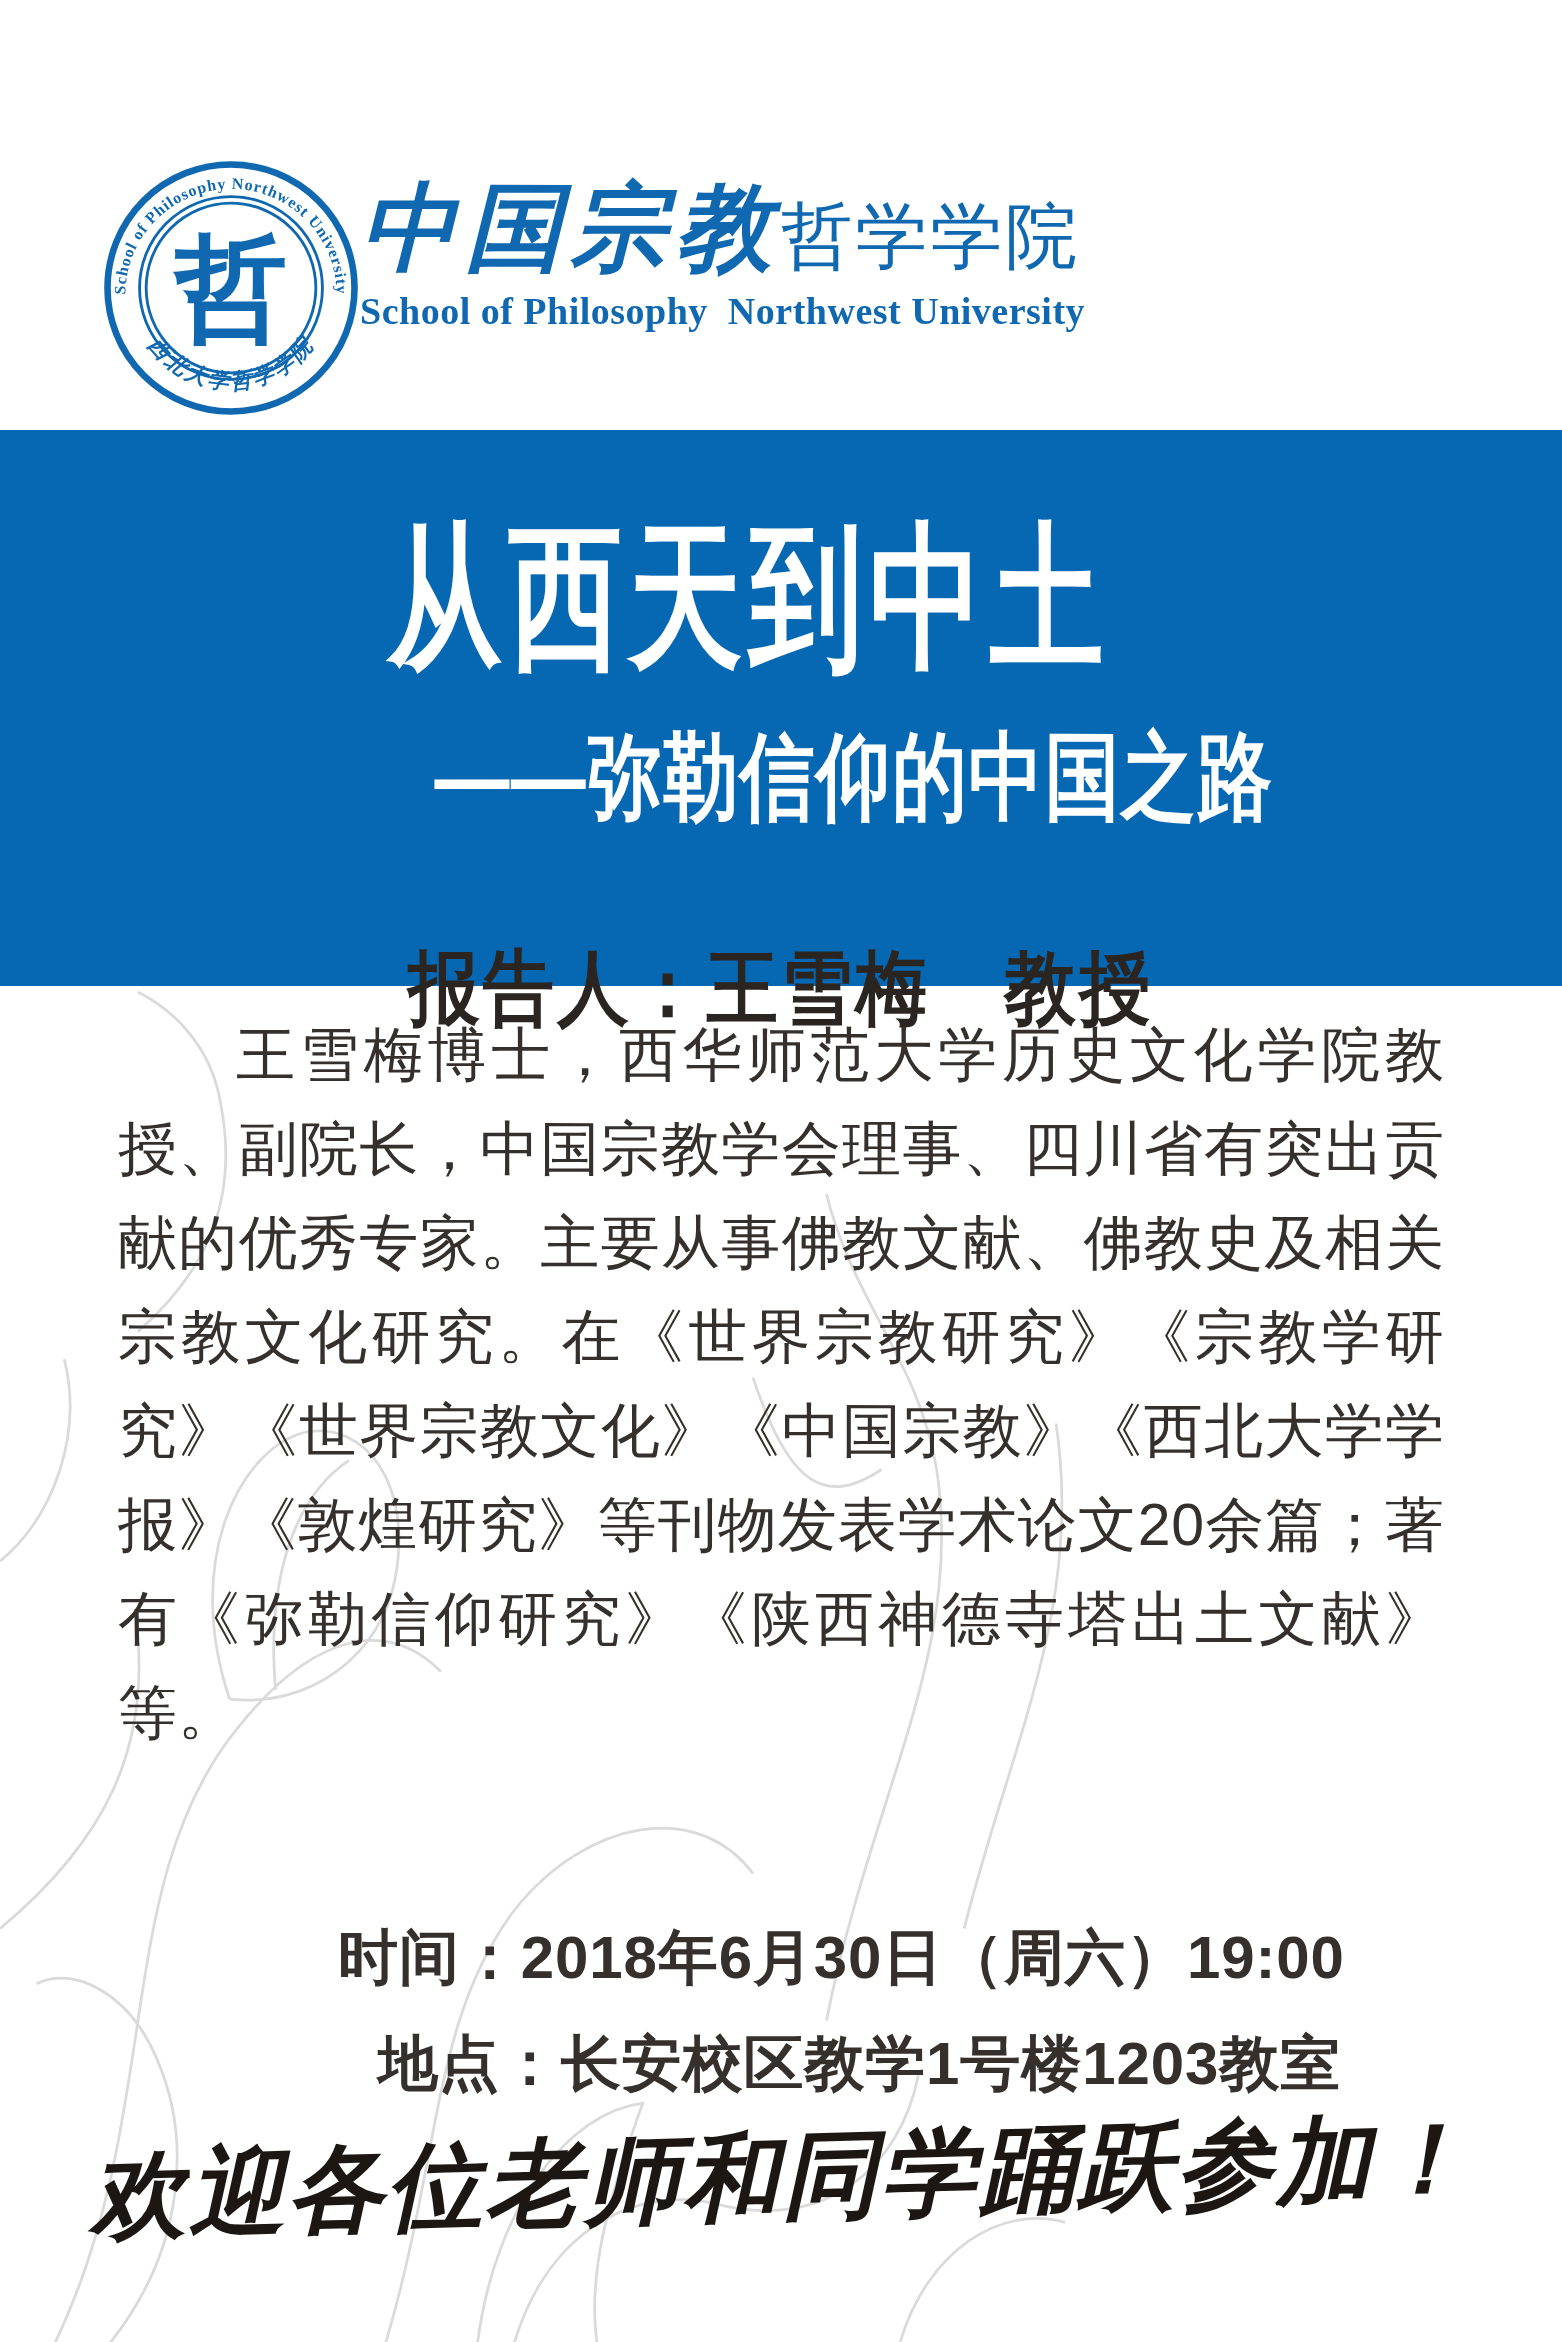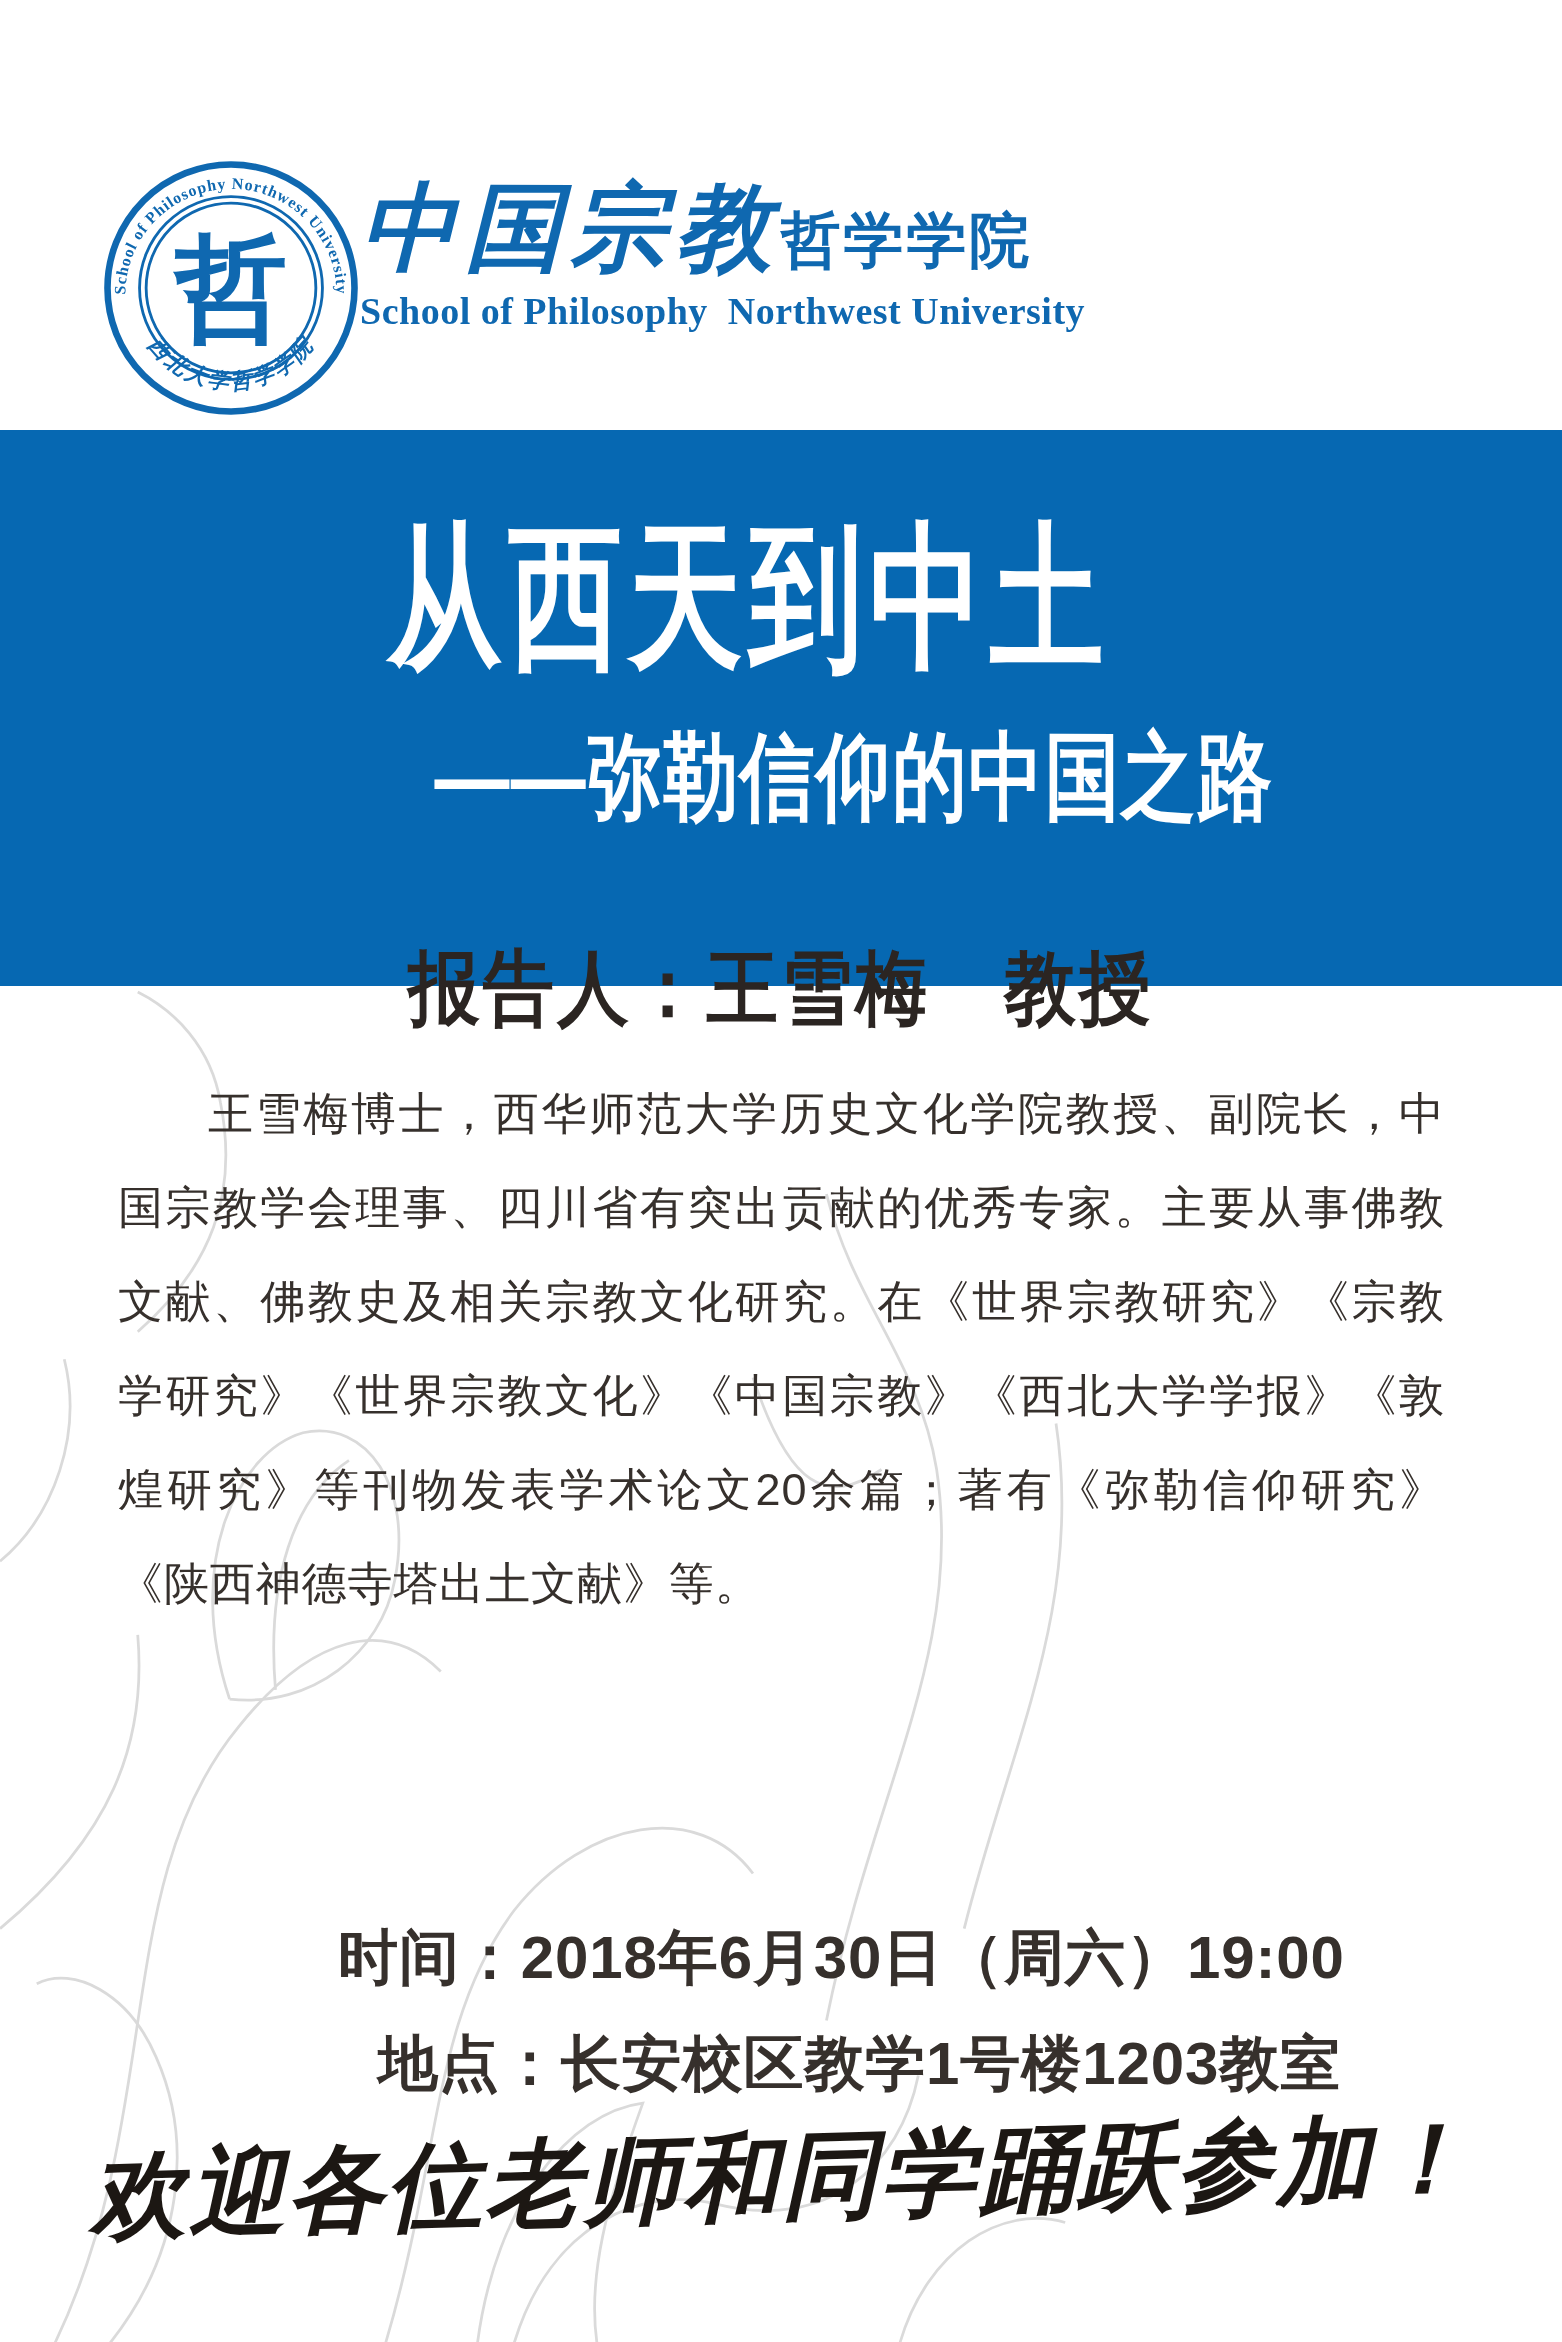--- a/index.html
+++ b/index.html
@@ -10,21 +10,21 @@
     -webkit-font-smoothing:antialiased;
   }
   
   .flower-bg{position:absolute;left:0;top:0;width:1562px;height:2343px;z-index:0;}
 
   
   .logo{position:absolute;left:99px;top:156px;width:264px;height:264px;z-index:2;}
   .header-text{position:absolute;left:360px;top:180px;z-index:2;white-space:nowrap;}
   .school-cn{color:#0f68b0;line-height:1;}
   .school-cn .calli{font-size:96px;font-weight:700;font-style:italic;letter-spacing:9.2px;font-family:"DejaVu Serif", serif;}
-  .school-cn .heiti{font-size:60px;font-weight:700;letter-spacing:2.8px;font-family:"Liberation Sans", sans-serif;}
+  .school-cn .heiti{font-size:72px;font-weight:400;letter-spacing:2.8px;font-family:"Liberation Sans", sans-serif;}
   .school-en{
     margin-top:13px;color:#0f68b0;font-size:38px;font-weight:700;
     font-family:"Liberation Serif", serif;letter-spacing:0.5px;white-space:pre;
   }
 
   
   .banner{position:absolute;left:0;top:430px;width:1562px;height:556px;background:#0668b2;z-index:1;}
   .banner-title{
     position:absolute;top:88px;left:0;width:100%;text-align:center;
     color:#ffffff;font-size:158px;font-weight:900;letter-spacing:9.2px;line-height:1;
@@ -38,22 +38,22 @@
 
   
   .speaker{
     position:absolute;top:948px;left:0;width:100%;text-align:center;z-index:1;
     color:#2b2522;font-size:81px;font-weight:900;letter-spacing:3.7px;line-height:1;
     transform:scaleX(0.88);
   }
 
   
   .bio{
-    position:absolute;top:1067px;left:118px;width:1327px;z-index:1;
-    color:#36302c;font-size:45px;line-height:94px;text-align:justify;
+    position:absolute;top:1008px;left:118px;width:1327px;z-index:1;
+    color:#36302c;font-size:59px;line-height:94px;text-align:justify;
     letter-spacing:0.9px;
   }
   .bio p{margin:0;text-indent:2em;}
 
   
   .schedule{position:absolute;top:1908px;left:338px;z-index:1;color:#36302c;}
   .schedule .line{font-size:60px;font-weight:600;line-height:1;letter-spacing:0.9px;white-space:nowrap;margin-top:20px;}
   .schedule .line + .line{margin-top:46px;margin-left:40px;}
 
   

